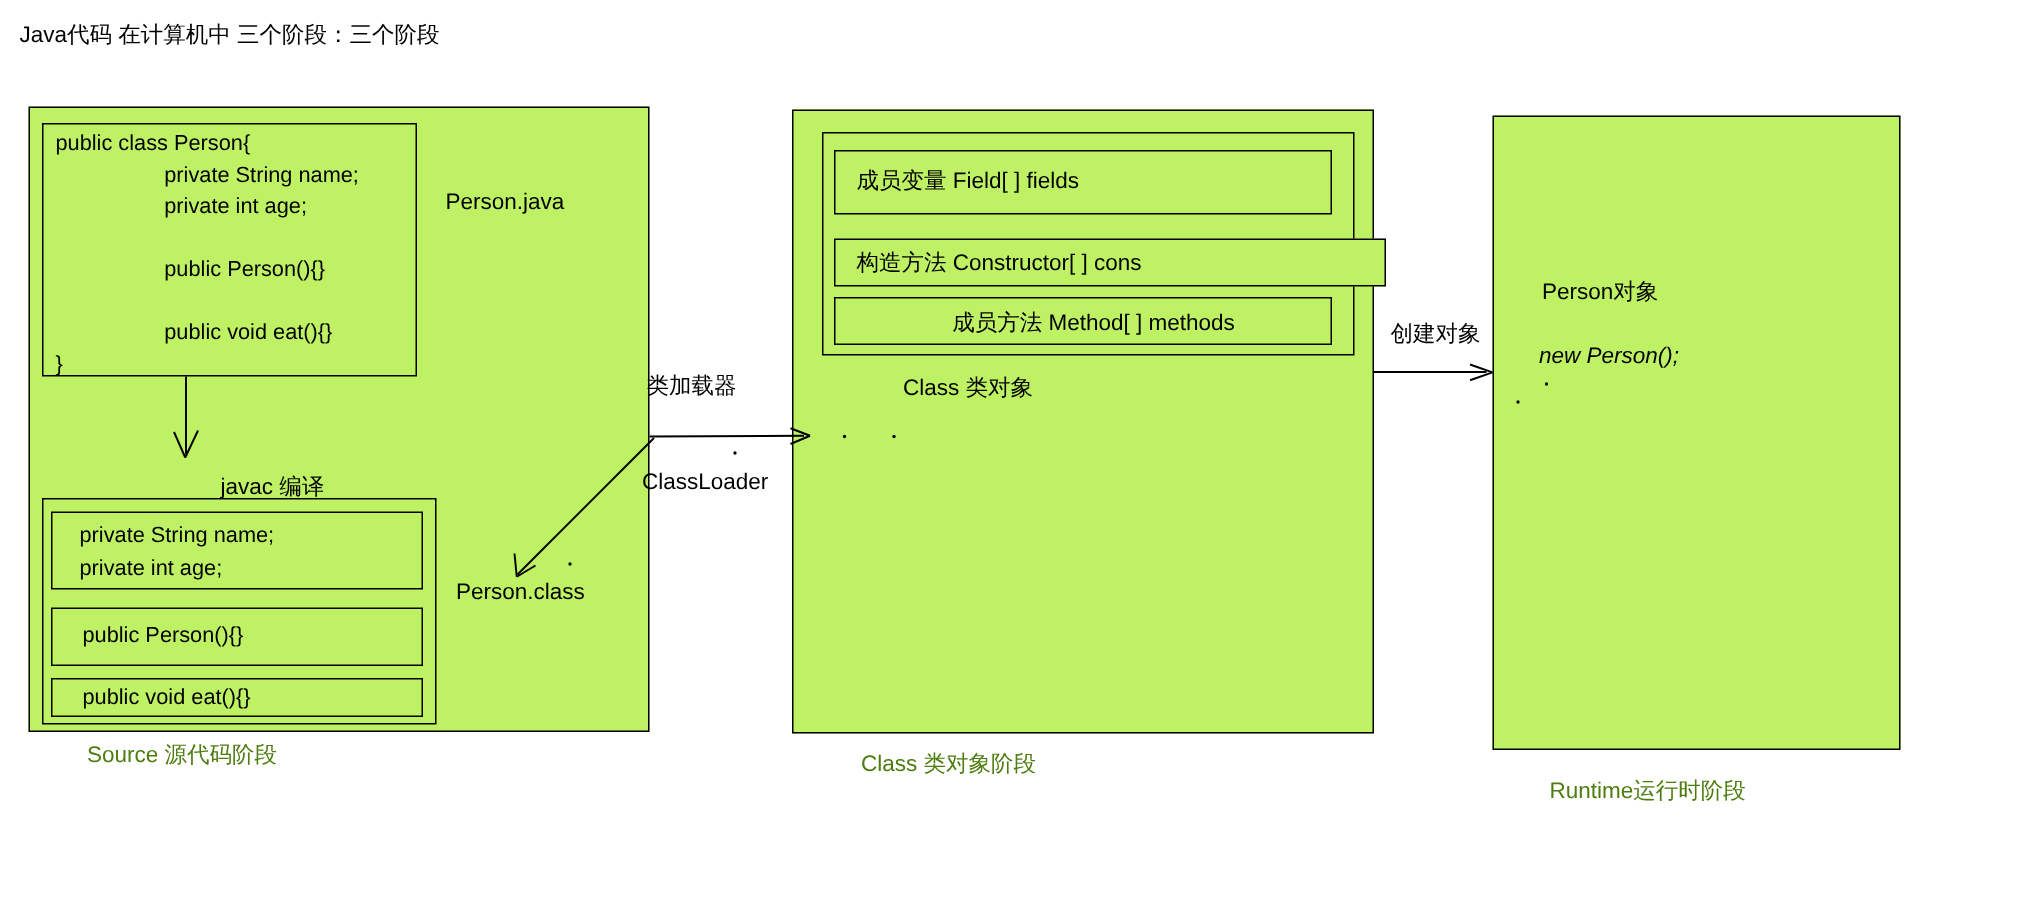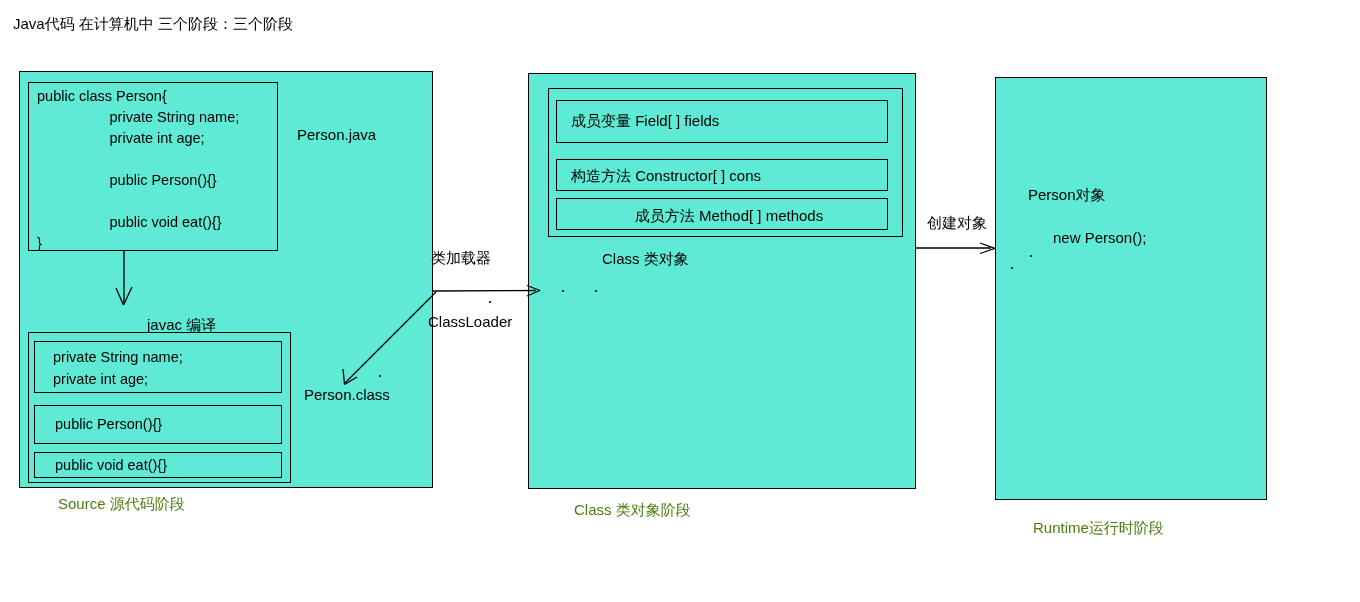--- a/index.html
+++ b/index.html
@@ -1,20 +1,20 @@
 <!DOCTYPE html>
 <html><head>
 <meta charset="utf-8">
 <style>
   html,body{margin:0;padding:0;}
   body{
     width:1360px;height:602px;background:#ffffff;overflow:hidden;position:relative;
     font-family:"Liberation Sans","DejaVu Sans",sans-serif;color:#000;
   }
-  .box{position:absolute;border:1.5px solid #000;background:#5eead4;box-sizing:border-box;}
+  .box{position:absolute;border:1.5px solid #000;background:#bef264;box-sizing:border-box;}
   .lbl{position:absolute;font-size:15px;line-height:17px;white-space:nowrap;}
   .stage-lbl{position:absolute;font-size:15px;line-height:17px;color:#4d7c0f;white-space:nowrap;}
   pre.code{margin:0;font-family:"Liberation Sans","DejaVu Sans",sans-serif;
     font-size:14.5px;line-height:21px;white-space:pre;padding:3px 0 0 8px;}
   .member-text{font-size:14.5px;white-space:pre-line;}
   svg.arrows{position:absolute;left:0;top:0;pointer-events:none;}
 </style>
 </head>
 <body>
 
@@ -52,34 +52,34 @@
 <div class="stage-lbl" style="left:58px;top:495px;">Source 源代码阶段</div>
 
 <div class="lbl" style="left:431px;top:249px;">类加载器</div>
 <div class="lbl" style="left:428px;top:313px;">ClassLoader</div>
 
 <div class="box" style="left:528px;top:73px;width:388px;height:416px;"></div>
 <div class="box" style="left:548px;top:88px;width:355px;height:149px;"></div>
 <div class="box" style="left:556px;top:100px;width:332px;height:43px;">
   <div class="lbl" style="position:static;padding:11px 0 0 14px;">成员变量  Field[ ] fields</div>
 </div>
-<div class="box" style="left:556px;top:159px;width:332px;height:32px;">
+<div class="box" style="left:556px;top:159px;width:368px;height:32px;">
   <div class="lbl" style="position:static;padding:7px 0 0 14px;">构造方法  Constructor[ ] cons</div>
 </div>
 <div class="box" style="left:556px;top:198px;width:332px;height:32px;">
   <div class="lbl" style="position:static;padding:8px 0 0 14px;text-align:center;">成员方法 Method[ ] methods</div>
 </div>
 <div class="lbl" style="left:602px;top:250px;">Class 类对象</div>
 <div class="stage-lbl" style="left:574px;top:501px;">Class 类对象阶段</div>
 
 <div class="lbl" style="left:927px;top:214px;">创建对象</div>
 
 <div class="box" style="left:995px;top:77px;width:272px;height:423px;"></div>
 <div class="lbl" style="left:985px;top:186px;margin-left:43px;">Person对象</div>
-<div class="lbl" style="left:1053px;top:229px;">new Person();</div>
+<div class="lbl" style="left:1026px;top:229px;font-style:italic;">new Person();</div>
 <div class="stage-lbl" style="left:1033px;top:519px;">Runtime运行时阶段</div>
 
 <svg class="arrows" width="1360" height="602" viewBox="0 0 1360 602">
   <g stroke="#000" stroke-width="1.3" fill="none">
 
     <g>
       <path d="M124,251 L124,303"></path>
       <path d="M116,288 L123.5,305"></path>
       <path d="M132,287 L123.5,305"></path>
     </g>

